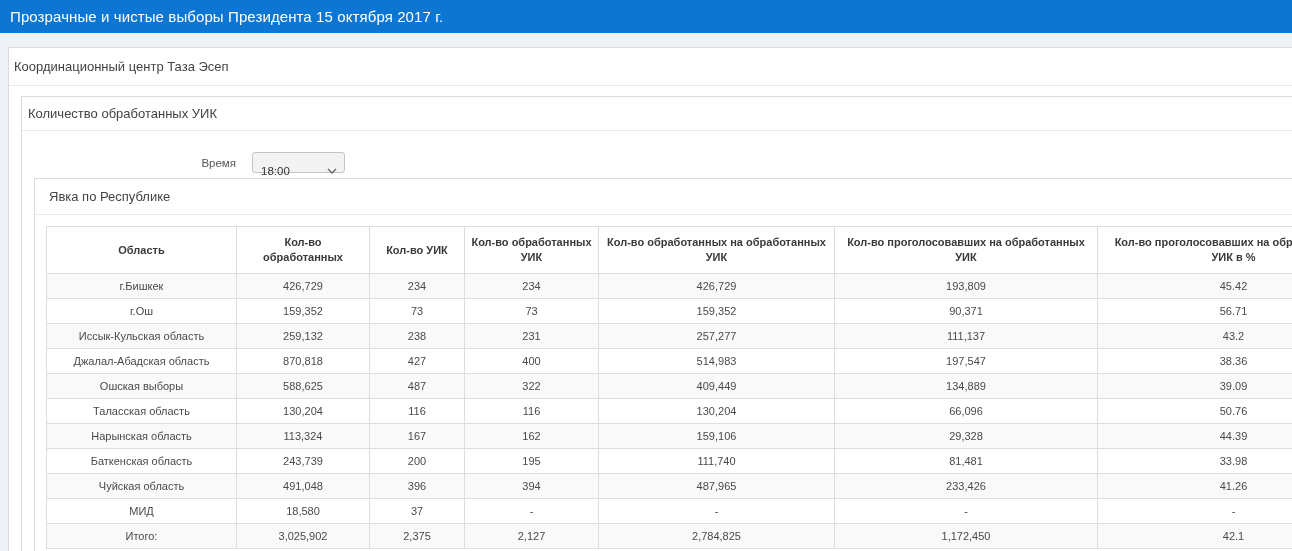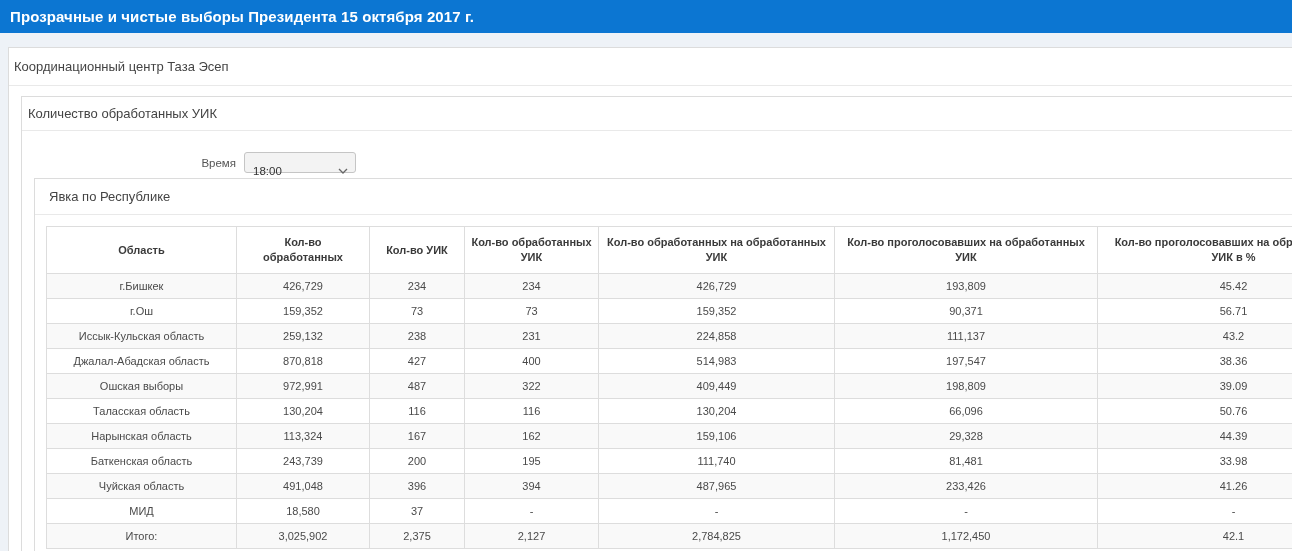--- a/index.html
+++ b/index.html
@@ -19,21 +19,21 @@
     height:33px;
     background:#0c76d2;
     display:flex;
     align-items:center;
     padding-left:10px;
     box-sizing:border-box;
   }
   .titlebar h1{
     margin:0;
     font-size:15px;
-    font-weight:bold;
+    font-weight:normal;
     color:#ffffff;
     letter-spacing:.1px;
   }
   
   .panel{
     background:#ffffff;
     border:1px solid #dcdcdc;
     box-sizing:border-box;
   }
   .panel-heading{
@@ -61,22 +61,22 @@
     height:21px;
   }
   .time-row .time-label{
     display:inline-block;
     width:202px;
     text-align:right;
     font-size:11.5px;
     color:#555555;
   }
   .select-box{
-    margin-left:8px;
-    width:112px;
+    margin-left:16px;
+    width:93px;
     height:21px;
     background:#f3f3f3;
     border:1px solid #c5c5c5;
     border-radius:3px;
     box-sizing:border-box;
     display:flex;
     align-items:center;
     justify-content:space-between;
     padding:16px 7px 0 8px;
     font-size:11.5px;
@@ -184,40 +184,40 @@
                       <td>73</td>
                       <td>159,352</td>
                       <td>90,371</td>
                       <td>56.71</td>
                     </tr>
                     <tr>
                       <td>Иссык-Кульская область</td>
                       <td>259,132</td>
                       <td>238</td>
                       <td>231</td>
-                      <td>224,858</td>
+                      <td>257,277</td>
                       <td>111,137</td>
                       <td>43.2</td>
                     </tr>
                     <tr>
                       <td>Джалал-Абадская область</td>
                       <td>870,818</td>
                       <td>427</td>
                       <td>400</td>
                       <td>514,983</td>
                       <td>197,547</td>
                       <td>38.36</td>
                     </tr>
                     <tr>
                       <td>Ошская выборы</td>
-                      <td>972,991</td>
+                      <td>588,625</td>
                       <td>487</td>
                       <td>322</td>
                       <td>409,449</td>
-                      <td>198,809</td>
+                      <td>134,889</td>
                       <td>39.09</td>
                     </tr>
                     <tr>
                       <td>Таласская область</td>
                       <td>130,204</td>
                       <td>116</td>
                       <td>116</td>
                       <td>130,204</td>
                       <td>66,096</td>
                       <td>50.76</td>

